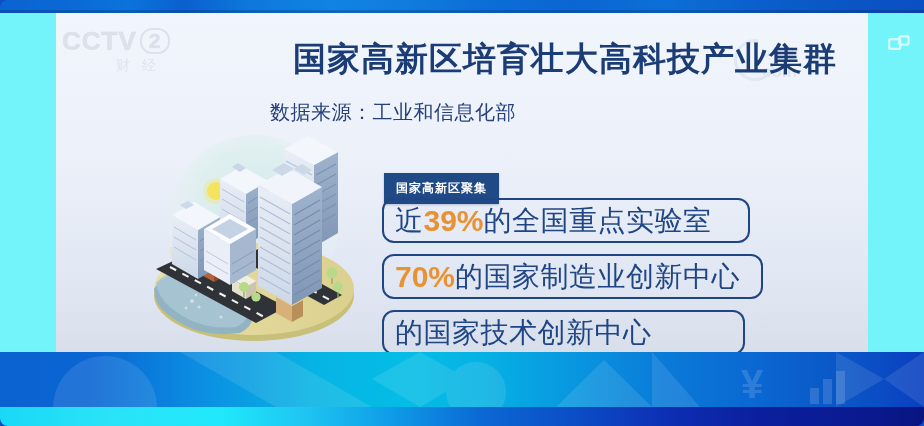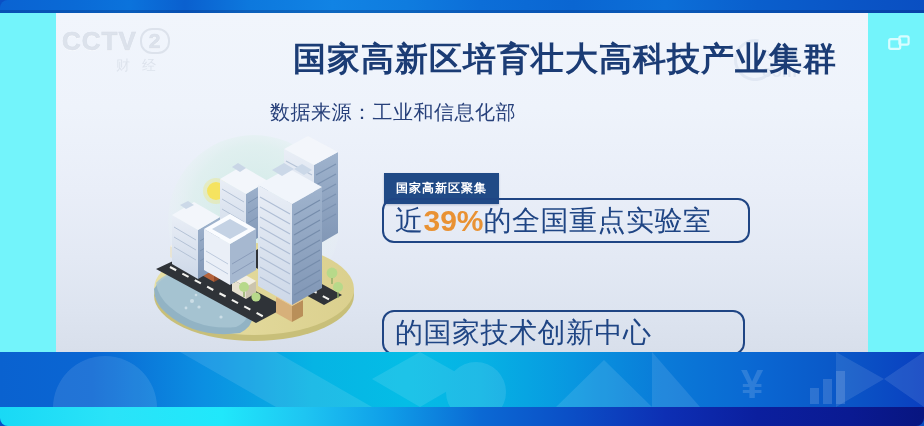--- a/index.html
+++ b/index.html
@@ -197,20 +197,25 @@
     <div class="subline">数据来源：工业和信息化部</div>
 
     <div class="badge">国家高新区聚集</div>
 
     <div class="stat stat-1">
       <span class="zh">近</span>
       <span class="num">39%</span>
       <span class="zh">的全国重点实验室</span>
     </div>
 
+    <div class="stat stat-2">
+      <span class="zh"></span>
+      <span class="num">70%</span>
+      <span class="zh">的国家制造业创新中心</span>
+    </div>
 
     <div class="stat stat-3">
       <span class="zh"></span>
       <span class="zh">的国家技术创新中心</span>
     </div>
 
     <svg class="illo" viewBox="0 0 240 240">
       <defs>
         <radialGradient id="halo" cx="50%" cy="42%" r="58%">
           <stop offset="0%" stop-color="#cfeae6" stop-opacity=".95"></stop>

